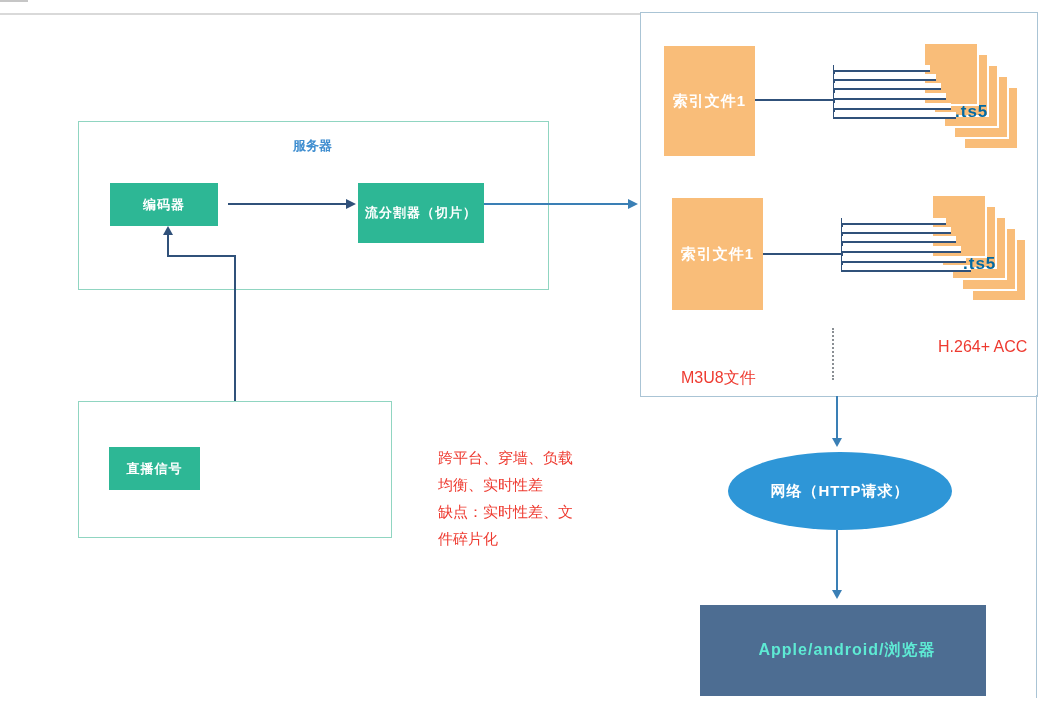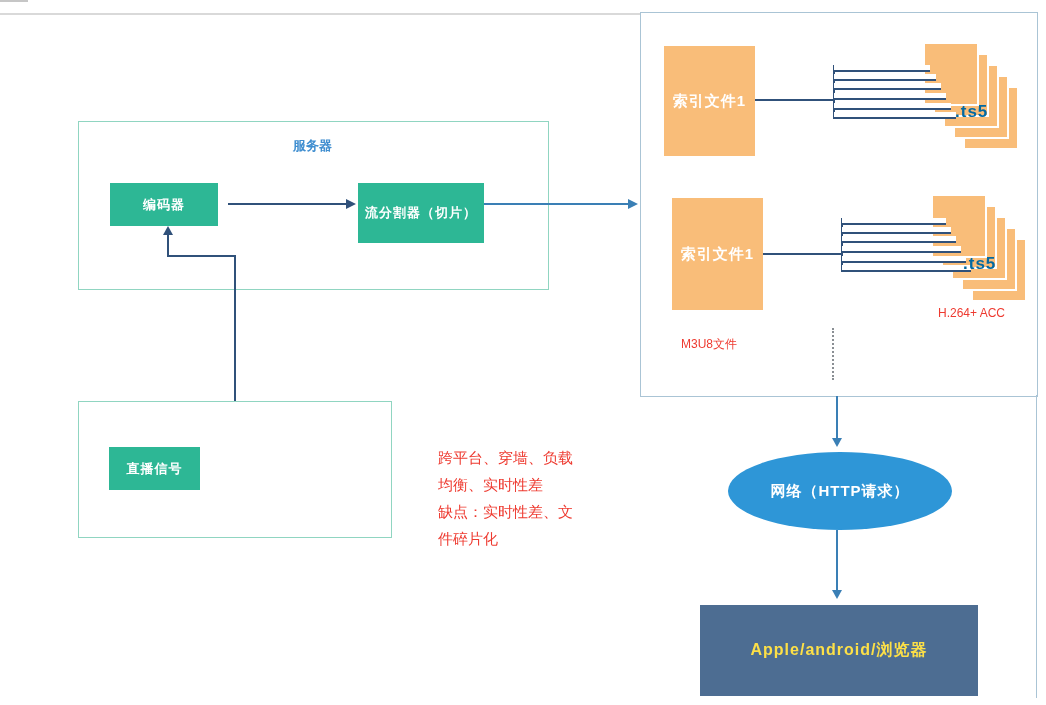--- a/index.html
+++ b/index.html
@@ -28,26 +28,26 @@
   .spine{z-index:20;}
   .arrow-right{position:absolute;width:0;height:0;border-top:5px solid transparent;
                border-bottom:5px solid transparent;border-left:10px solid #30517a;}
   .arrow-right-mid{position:absolute;width:0;height:0;border-top:5px solid transparent;
                border-bottom:5px solid transparent;border-left:10px solid #3a7fb5;}
   .arrow-up{position:absolute;width:0;height:0;border-left:5px solid transparent;
             border-right:5px solid transparent;border-bottom:9px solid #30517a;}
   .arrow-down-mid{position:absolute;width:0;height:0;border-left:5px solid transparent;
             border-right:5px solid transparent;border-top:9px solid #3a7fb5;}
   .dotted-v{position:absolute;width:0;border-left:2px dotted #8a8f94;}
-  .red-label{position:absolute;color:#ee3a30;font-size:12px;white-space:nowrap;}
+  .red-label{position:absolute;color:#ee3a30;font-size:16px;white-space:nowrap;margin-top:32px;}
   .notes{position:absolute;color:#ee3a30;font-size:15px;line-height:27px;white-space:nowrap;}
   .ellipse{position:absolute;background:#2e96d7;border-radius:50%;color:#ffffff;font-weight:bold;
            font-size:15px;display:flex;align-items:center;justify-content:center;letter-spacing:1px;}
-  .client{position:absolute;background:#4d6d92;color:#fde047;font-weight:bold;font-size:16px;
-          display:flex;align-items:center;justify-content:center;letter-spacing:1px;}
+  .client{position:absolute;background:#4d6d92;color:#5eead4;font-weight:bold;font-size:16px;
+          display:flex;align-items:center;justify-content:center;letter-spacing:1px;padding-left:8px;}
   .topline{position:absolute;background:#d9d9d9;}
 </style>
 </head>
 <body>
 
 <div class="canvas">
 
   <div class="topline" style="left:0;top:0;width:28px;height:2px;background:#c6c6c6;"></div>
   <div class="topline" style="left:0;top:13px;width:640px;height:2px;"></div>
 

